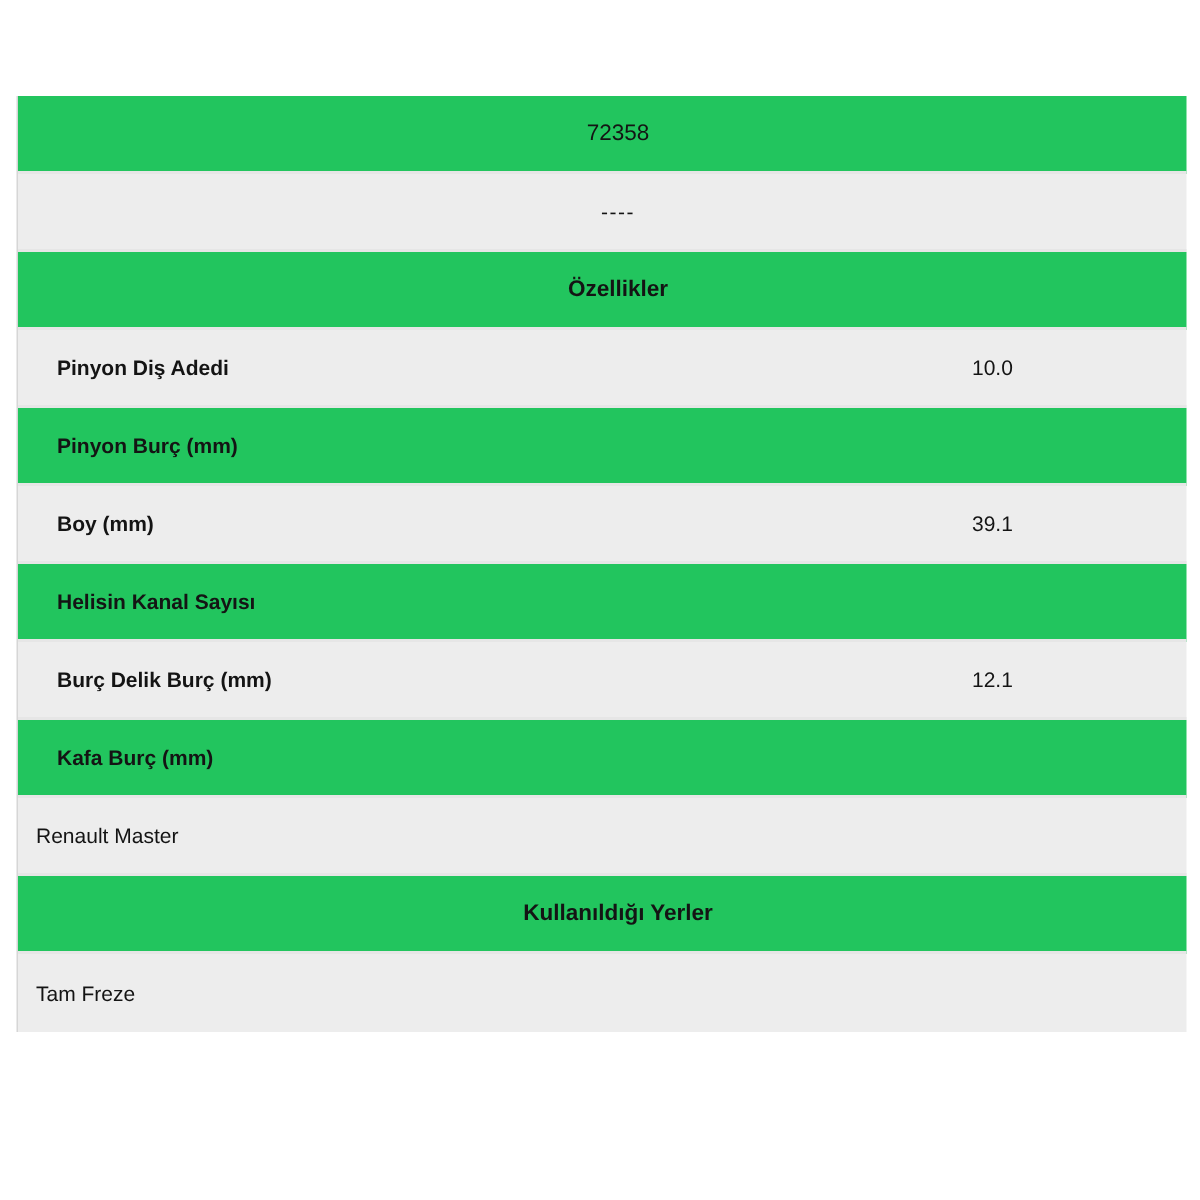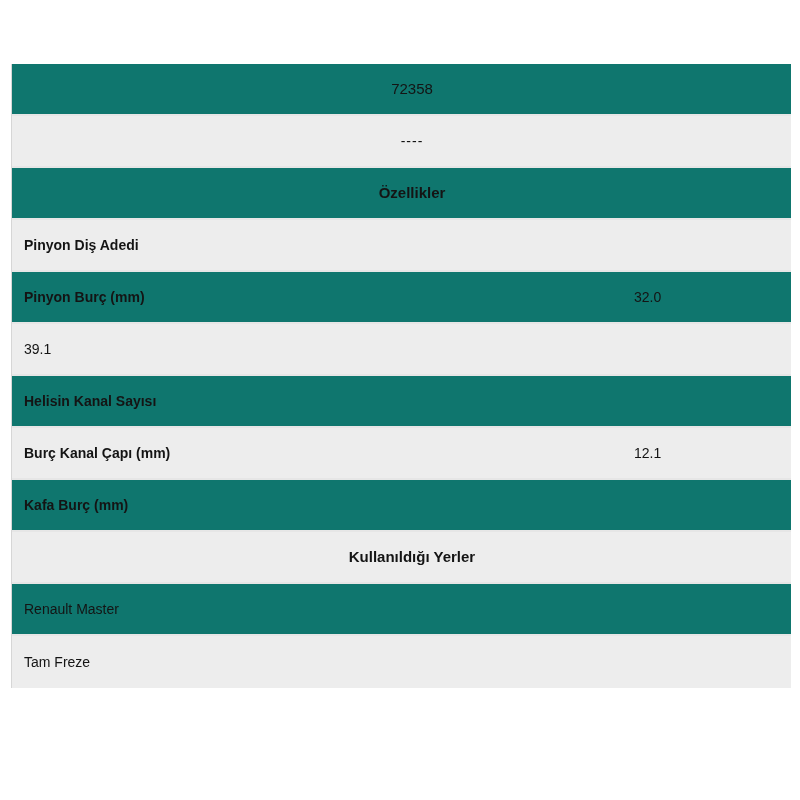--- a/index.html
+++ b/index.html
@@ -19,21 +19,21 @@
     width: 780px;
     border-left: 1px solid #d6d6d6;
     box-sizing: border-box;
   }
   .trow {
     display: flex;
     align-items: center;
     height: 52px;
     box-sizing: border-box;
     border-bottom: 2px solid #e6e6e6;
-    background: #0f766e;
+    background: #22c55e;
   }
   .trow:last-child { border-bottom: none; }
   .trow:nth-child(even) { background: #ededed; }
 
   .cell {
     box-sizing: border-box;
     font-size: 14px;
     line-height: 1.2;
     white-space: nowrap;
     overflow: hidden;
@@ -45,20 +45,21 @@
   }
   .cell.full.code { font-size: 15px; font-weight: 400; }
   .cell.full.sep  { font-size: 14px; font-weight: 400; letter-spacing: 1px; }
   .cell.full.header { font-size: 15px; font-weight: 700; }
 
   .cell.label {
     width: 610px;
     padding: 0 12px;
     font-weight: 700;
     font-size: 14px;
+    margin-left: 14px;
   }
   .cell.value {
     flex: 1;
     padding: 0 12px;
     font-weight: 400;
     font-size: 14px;
   }
   .cell.leftText {
     width: 100%;
     padding: 0 12px;
@@ -78,50 +79,51 @@
   <div class="trow">
     <div class="cell full sep">----</div>
   </div>
 
   <div class="trow">
     <div class="cell full header">Özellikler</div>
   </div>
 
   <div class="trow">
     <div class="cell label">Pinyon Diş Adedi</div>
+    <div class="cell value">10.0</div>
   </div>
 
   <div class="trow">
     <div class="cell label">Pinyon Burç (mm)</div>
-    <div class="cell value">32.0</div>
   </div>
 
   <div class="trow">
+    <div class="cell label">Boy (mm)</div>
     <div class="cell value">39.1</div>
   </div>
 
   <div class="trow">
     <div class="cell label">Helisin Kanal Sayısı</div>
   </div>
 
   <div class="trow">
-    <div class="cell label">Burç Kanal Çapı (mm)</div>
+    <div class="cell label">Burç Delik Burç (mm)</div>
     <div class="cell value">12.1</div>
   </div>
 
   <div class="trow">
     <div class="cell label">Kafa Burç (mm)</div>
   </div>
 
   <div class="trow">
-    <div class="cell full header">Kullanıldığı Yerler</div>
+    <div class="cell leftText">Renault Master</div>
   </div>
 
   <div class="trow">
-    <div class="cell leftText">Renault Master</div>
+    <div class="cell full header">Kullanıldığı Yerler</div>
   </div>
 
 
   <div class="trow">
     <div class="cell leftText">Tam Freze</div>
   </div>
 
 </div>
 
 </body></html>

